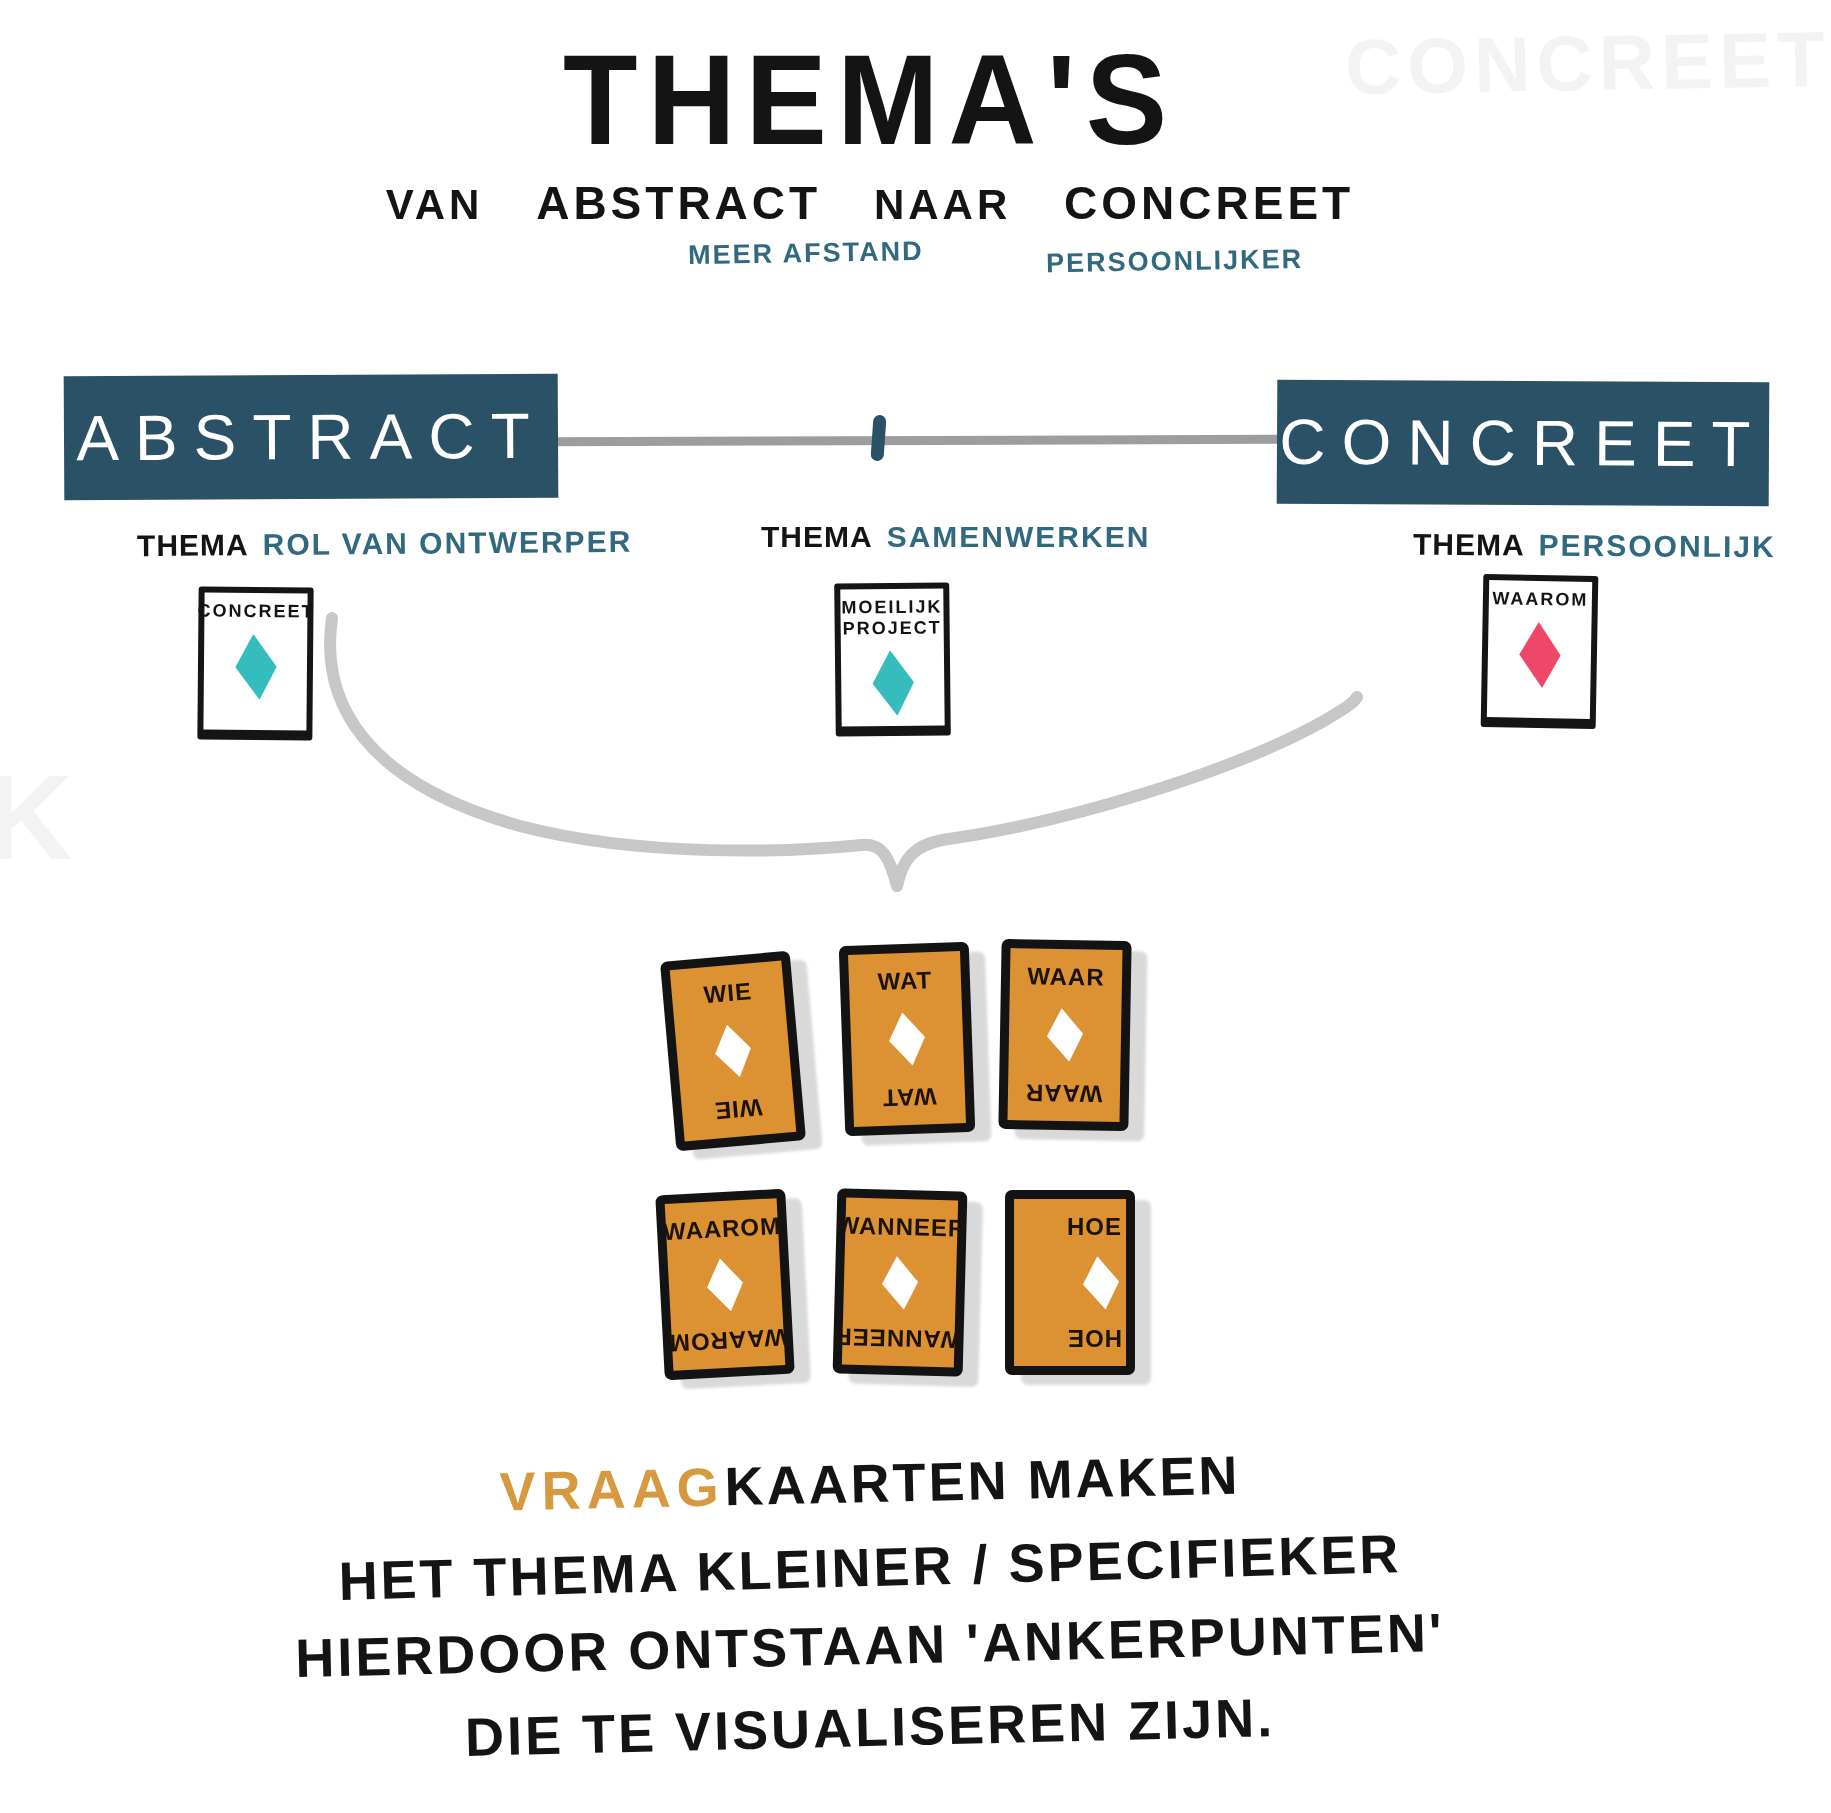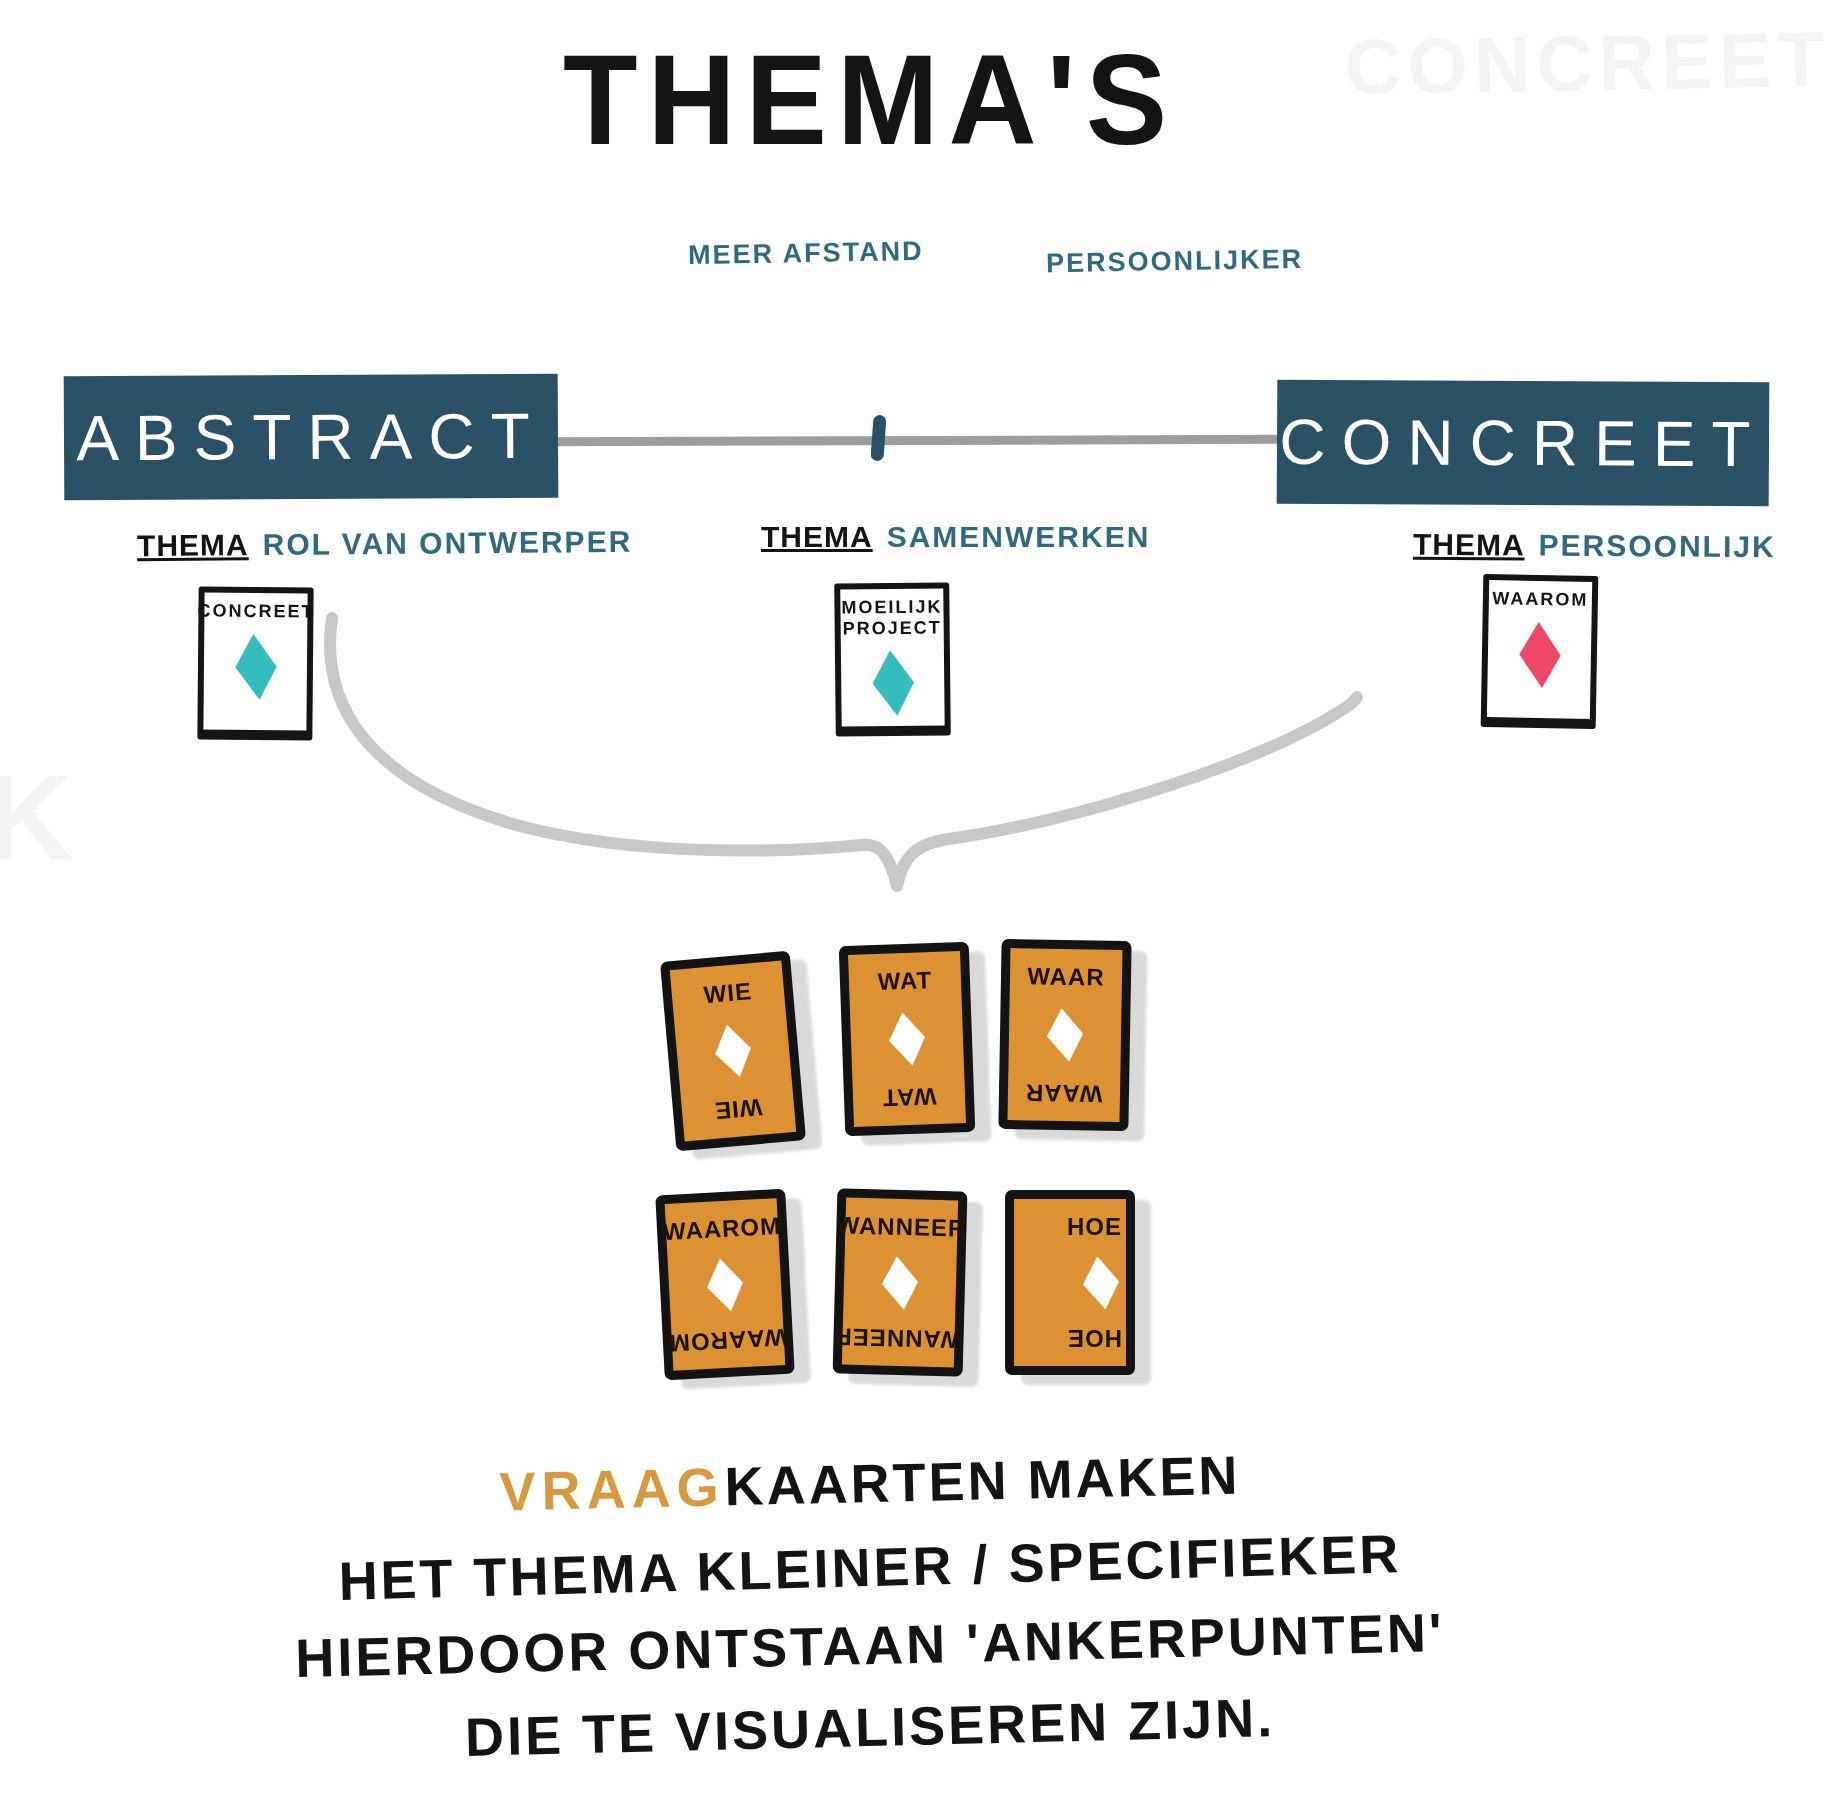--- a/index.html
+++ b/index.html
@@ -61,21 +61,21 @@
     color:#ffffff;font-size:64px;font-weight:400;letter-spacing:16px;
     z-index:2;
   }
   .pole-left{left:64px;top:375px;width:494px;transform:rotate(-0.3deg);}
   .pole-right{left:1277px;top:381px;width:492px;transform:rotate(0.3deg);}
   
   .theme-label{
     position:absolute;font-size:30px;font-weight:700;letter-spacing:1px;
     white-space:nowrap;z-index:3;
   }
-  .theme-label .prefix{color:var(--ink,#141414);margin-right:14px;text-decoration:underline;}
+  .theme-label .prefix{color:var(--ink,#141414);margin-right:14px;}
   .theme-label .name{color:var(--teal-text,#31697f);letter-spacing:2px;}
   .tl-1{left:137px;top:527px;transform:rotate(-0.5deg);}
   .tl-2{left:761px;top:520px;}
   .tl-3{left:1413px;top:529px;transform:rotate(0.4deg);}
   
   .theme-card{
     position:absolute;width:103px;height:137px;
     background:#ffffff;
     border:6px solid #151515;border-bottom-width:10px;
     border-radius:3px;
@@ -136,20 +136,26 @@
 </style>
 </head>
 <body>
 
 <div id="canvas">
 
   <div class="ghost ghost-tr">CONCREET</div>
   <div class="ghost ghost-left">K</div>
 
   <div class="title">THEMA'S</div>
+  <div class="subtitle">
+    <span class="w w-small">VAN</span>
+    <span class="w">ABSTRACT</span>
+    <span class="w w-small">NAAR</span>
+    <span class="w">CONCREET</span>
+  </div>
   <div class="note note-left">MEER AFSTAND</div>
   <div class="note note-right">PERSOONLIJKER</div>
 
   <div class="spectrum-line"></div>
   <div class="spectrum-tick"></div>
   <div class="pole pole-left">
     <span>ABSTRACT</span>
   </div>
   <div class="pole pole-right">
     <span>CONCREET</span>

